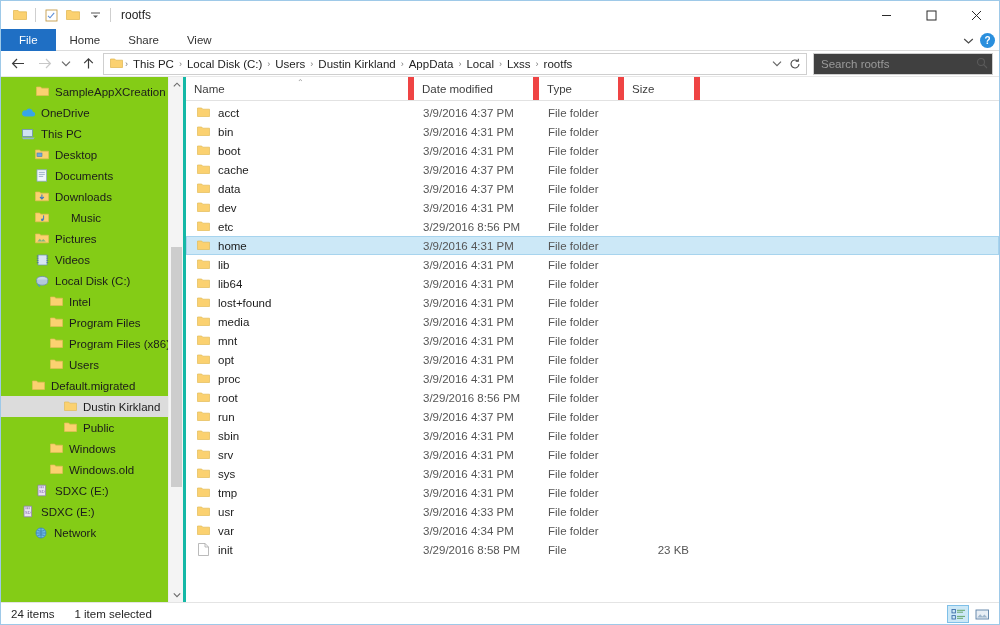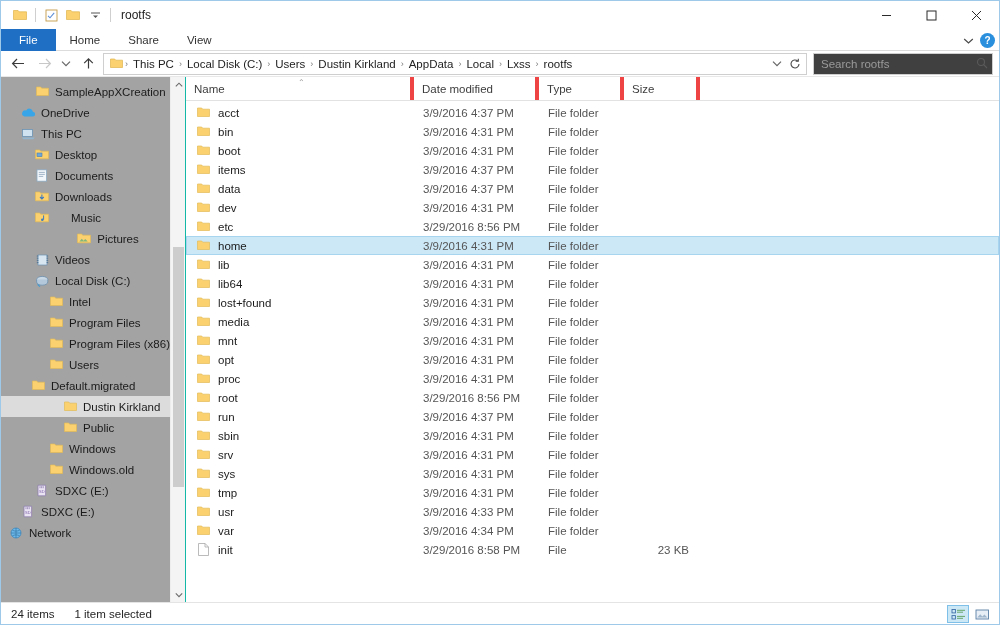--- a/index.html
+++ b/index.html
@@ -117,24 +117,24 @@
     margin-left: 6px; padding: 0 4px 0 7px;
   }
   .search-ph { flex: 1; font-size: 11.5px; color: #9a9a9a; }
 
   
   .body { flex: 1 1 auto; display: flex; min-height: 0; }
 
   
   .navpane {
     width: 185px; flex: 0 0 185px;
-    background: #a3a3a3;
+    background: #84cc16;
     position: relative;
     overflow: hidden;
-    border-right: 1px solid #14b8a6;
+    border-right: 3px solid #14b8a6;
   }
   .nav-list { padding-top: 4px; }
   .nav-item {
     height: 21px; display: flex; align-items: center;
     font-size: 11.5px; color: #1b1b1b;
     white-space: nowrap;
     padding-right: 4px;
   }
   .nav-item.sel { background: #dcdcdc; }
   .nav-ico {
@@ -168,21 +168,21 @@
   .colhead {
     height: 24px; flex: 0 0 24px;
     display: flex; align-items: stretch;
     border-bottom: 1px solid #e2e2e2;
     background: #ffffff;
     position: relative;
   }
   .col {
     display: flex; align-items: center;
     font-size: 11.5px; color: #3d3d3d;
-    border-right: 4px solid #ef4444;
+    border-right: 6px solid #ef4444;
     padding-left: 8px;
     position: relative;
   }
   .col .sortcaret {
     position: absolute; left: 50%; top: 1px;
     font-size: 8px; color: #9a9a9a;
   }
   .col-name { width: 228px; flex: 0 0 228px; }
   .col-date { width: 125px; flex: 0 0 125px; }
   .col-type { width: 85px; flex: 0 0 85px; }
@@ -433,21 +433,21 @@
           <div class="nav-item" style="padding-left: 32px; gap: 16px;">
             <span class="nav-ico">
               <svg width="14" height="12" viewBox="0 0 14 12">
                 <path d="M0.5 1h4.2l1 1.2H13.5v7.6H0.5z" fill="#fbd170" stroke="#e3bb58" stroke-width=".7"></path>
                 <path d="M8.6 3.4v4.2" stroke="#3f7bbf" stroke-width="1"></path>
                 <circle cx="7.3" cy="7.8" r="1.3" fill="#3f7bbf"></circle>
               </svg>
             </span>
             <span class="nav-label">Music</span>
           </div>
-          <div class="nav-item" style="padding-left: 32px; justify-content: center;">
+          <div class="nav-item" style="padding-left: 32px;">
             <span class="nav-ico">
               <svg width="14" height="12" viewBox="0 0 14 12">
                 <path d="M0.5 1h4.2l1 1.2H13.5v7.6H0.5z" fill="#fbd170" stroke="#e3bb58" stroke-width=".7"></path>
                 <path d="M2.4 8.6l2.4-2.8 1.8 1.9 1.6-1.6 2.6 2.5z" fill="#7fb77f"></path>
               </svg>
             </span>
             <span class="nav-label">Pictures</span>
           </div>
           <div class="nav-item" style="padding-left: 32px;">
             <span class="nav-ico">
@@ -553,21 +553,21 @@
           <div class="nav-item" style="padding-left: 18px;">
             <span class="nav-ico">
               <svg width="14" height="13" viewBox="0 0 14 13">
                 <path d="M3 1.2h7.6v10.6H3V3.4z" fill="#e9e3f2" stroke="#8f7fae" stroke-width=".8"></path>
                 <path d="M5 2.2v2M6.6 2.2v2M8.2 2.2v2" stroke="#8f7fae" stroke-width=".8"></path>
                 <text x="4" y="9" font-size="4" fill="#7a5ea8" font-family="sans-serif">SD</text>
               </svg>
             </span>
             <span class="nav-label">SDXC (E:)</span>
           </div>
-          <div class="nav-item" style="padding-left: 6px; text-align: right;">
+          <div class="nav-item" style="padding-left: 31px; text-align: right;">
             <span class="nav-ico">
               <svg width="14" height="12" viewBox="0 0 14 12">
                 <circle cx="7" cy="6" r="5" fill="#6db8e8" stroke="#3d88bc" stroke-width=".8"></circle>
                 <path d="M2 6h10M7 1v10M3.4 3.2c2 1.2 5.2 1.2 7.2 0M3.4 8.8c2-1.2 5.2-1.2 7.2 0" fill="none" stroke="#2f6f9c" stroke-width=".6"></path>
               </svg>
             </span>
             <span class="nav-label">Network</span>
           </div>
         </div>
       <div class="navscroll">
@@ -642,21 +642,21 @@
             <div class="cell cell-type">File folder</div>
             <div class="cell cell-size"></div>
           </div>
           <div class="row">
             <div class="cell cell-name">
               <span class="row-ico">
                 <svg width="13" height="11" viewBox="0 0 13 11">
                   <path d="M0.5 1h4.2l1 1.2H12.5v7.3H0.5z" fill="#fbd170" stroke="#e3bb58" stroke-width=".7"></path>
                 </svg>
               </span>
-              <span>items</span>
+              <span>cache</span>
             </div>
             <div class="cell cell-date">3/9/2016 4:37 PM</div>
             <div class="cell cell-type">File folder</div>
             <div class="cell cell-size"></div>
           </div>
           <div class="row">
             <div class="cell cell-name">
               <span class="row-ico">
                 <svg width="13" height="11" viewBox="0 0 13 11">
                   <path d="M0.5 1h4.2l1 1.2H12.5v7.3H0.5z" fill="#fbd170" stroke="#e3bb58" stroke-width=".7"></path>

